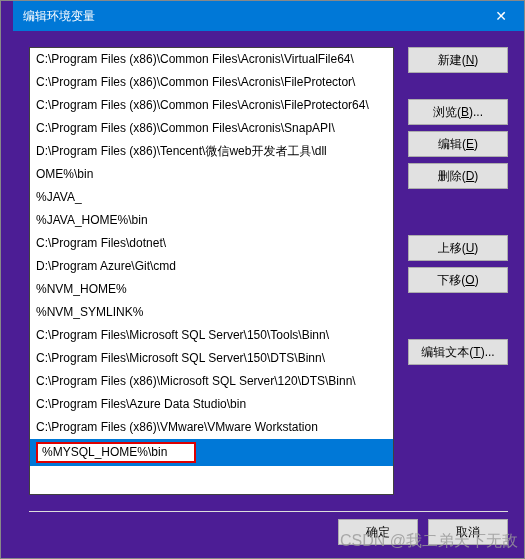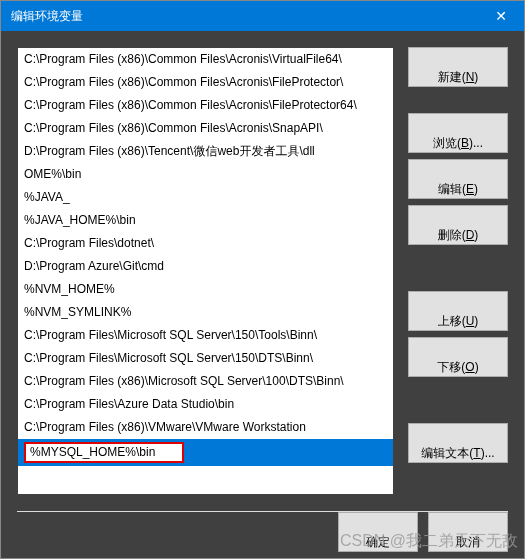--- a/index.html
+++ b/index.html
@@ -1,28 +1,28 @@
 <!DOCTYPE html>
 <html><head>
 <meta charset="utf-8">
 <style>
 * { box-sizing: border-box; margin: 0; padding: 0; font-family: "Microsoft YaHei", "Segoe UI", Tahoma, sans-serif; }
 body { background: #f0f0f0; width: 525px; height: 559px; overflow: hidden; position: relative; }
-.window { width: 525px; height: 559px; background: #404040; position: relative; border: 1px solid #888; }
+.window { width: 525px; height: 559px; background: #4c1d95; position: relative; border: 1px solid #888; padding-left: 12px; }
 .titlebar { height: 30px; background: #0078d7; color: #fff; display: flex; align-items: center; padding-left: 10px; font-size: 12px; }
 .titlebar .title { flex: 1; }
 .titlebar .close { width: 46px; height: 30px; display: flex; align-items: center; justify-content: center; font-size: 14px; cursor: default; }
 .content { display: flex; padding: 16px; height: 480px; }
 .listbox { flex: 1; border: 1px solid #404040; background: #fff; overflow: hidden; font-size: 12px; }
 .listbox .row { padding: 3px 6px; white-space: nowrap; overflow: hidden; line-height: 17px; color: #000; cursor: default; }
 .listbox .row.selected { background: #0078d7; position: relative; }
 .listbox .row.selected .editbox { background: #fff; border: 2px solid #d00; padding: 0 4px; display: inline-block; min-width: 160px; font-family: inherit; font-size: 12px; line-height: 17px; }
 .side { width: 100px; margin-left: 14px; display: flex; flex-direction: column; gap: 6px; }
 .side .gap { height: 14px; }
-.btn { height: 40px; border: 1px solid #adadad; background: #e1e1e1; font-size: 12px; cursor: default; display: flex; align-items: flex-end; justify-content: center; }
+.btn { height: 26px; border: 1px solid #adadad; background: #e1e1e1; font-size: 12px; cursor: default; display: flex; align-items: center; justify-content: center; }
 .btn u { text-decoration: underline; }
 .footer { height: 48px; border-top: 0; display: flex; justify-content: flex-end; align-items: center; padding: 0 16px 8px 0; gap: 10px; }
 .footer .btn { width: 80px; }
 .watermark { position: absolute; right: 6px; bottom: 6px; font-size: 16px; color: #999; opacity: 0.8; pointer-events: none; }
 .hr { height:1px; background:#ddd; margin: 0 16px; }
 </style>
 </head>
 <body>
 
 <div class="window">
@@ -40,21 +40,21 @@
       <div class="row">D:\Program Files (x86)\Tencent\微信web开发者工具\dll</div>
       <div class="row">OME%\bin</div>
       <div class="row">%JAVA_</div>
       <div class="row">%JAVA_HOME%\bin</div>
       <div class="row">C:\Program Files\dotnet\</div>
       <div class="row">D:\Program Azure\Git\cmd</div>
       <div class="row">%NVM_HOME%</div>
       <div class="row">%NVM_SYMLINK%</div>
       <div class="row">C:\Program Files\Microsoft SQL Server\150\Tools\Binn\</div>
       <div class="row">C:\Program Files\Microsoft SQL Server\150\DTS\Binn\</div>
-      <div class="row">C:\Program Files (x86)\Microsoft SQL Server\100\DTS\Binn\</div>
+      <div class="row">C:\Program Files (x86)\Microsoft SQL Server\120\DTS\Binn\</div>
       <div class="row">C:\Program Files\Azure Data Studio\bin</div>
       <div class="row">C:\Program Files (x86)\VMware\VMware Workstation</div>
       <div class="row selected">
         <span class="editbox">%MYSQL_HOME%\bin</span>
       </div>
     </div>
 
     <div class="side">
       <div class="btn">
           <span><span>新建(</span><u>N</u><span>)</span></span>

